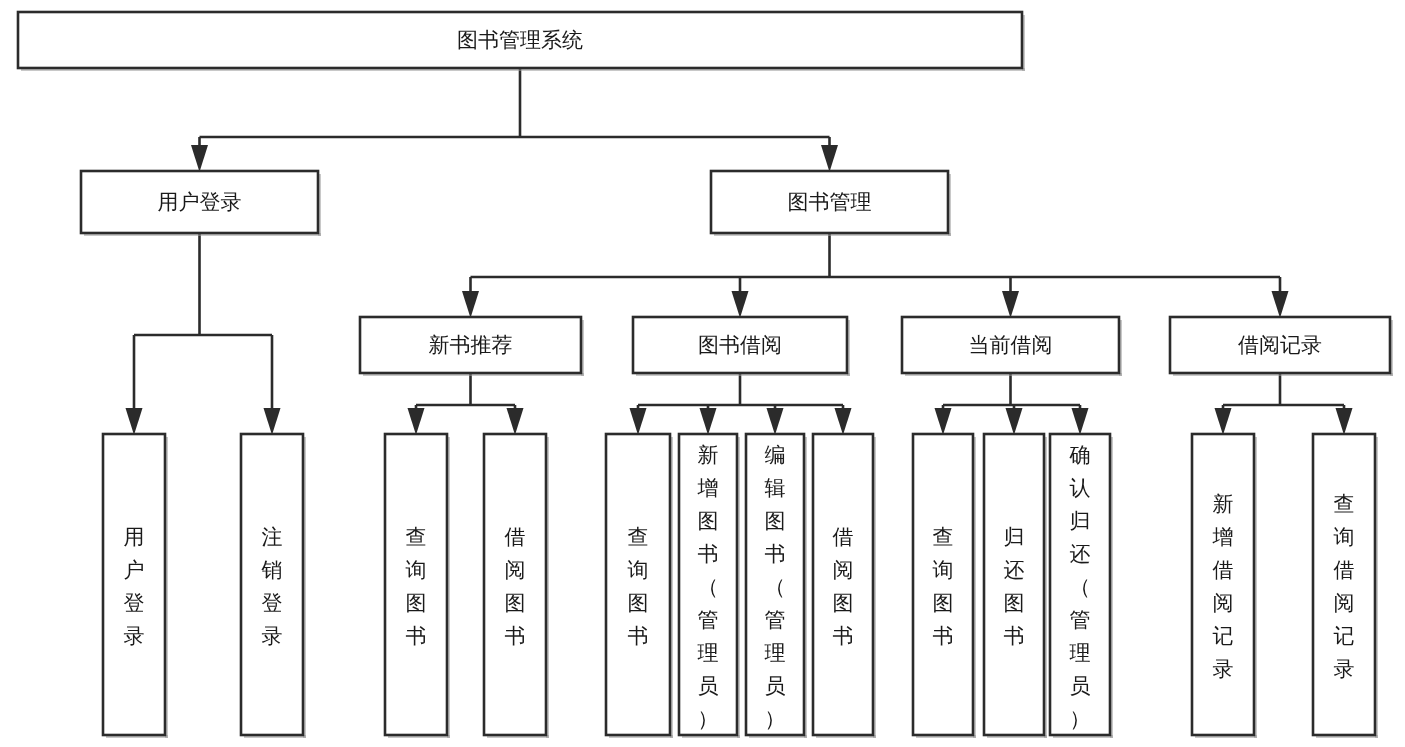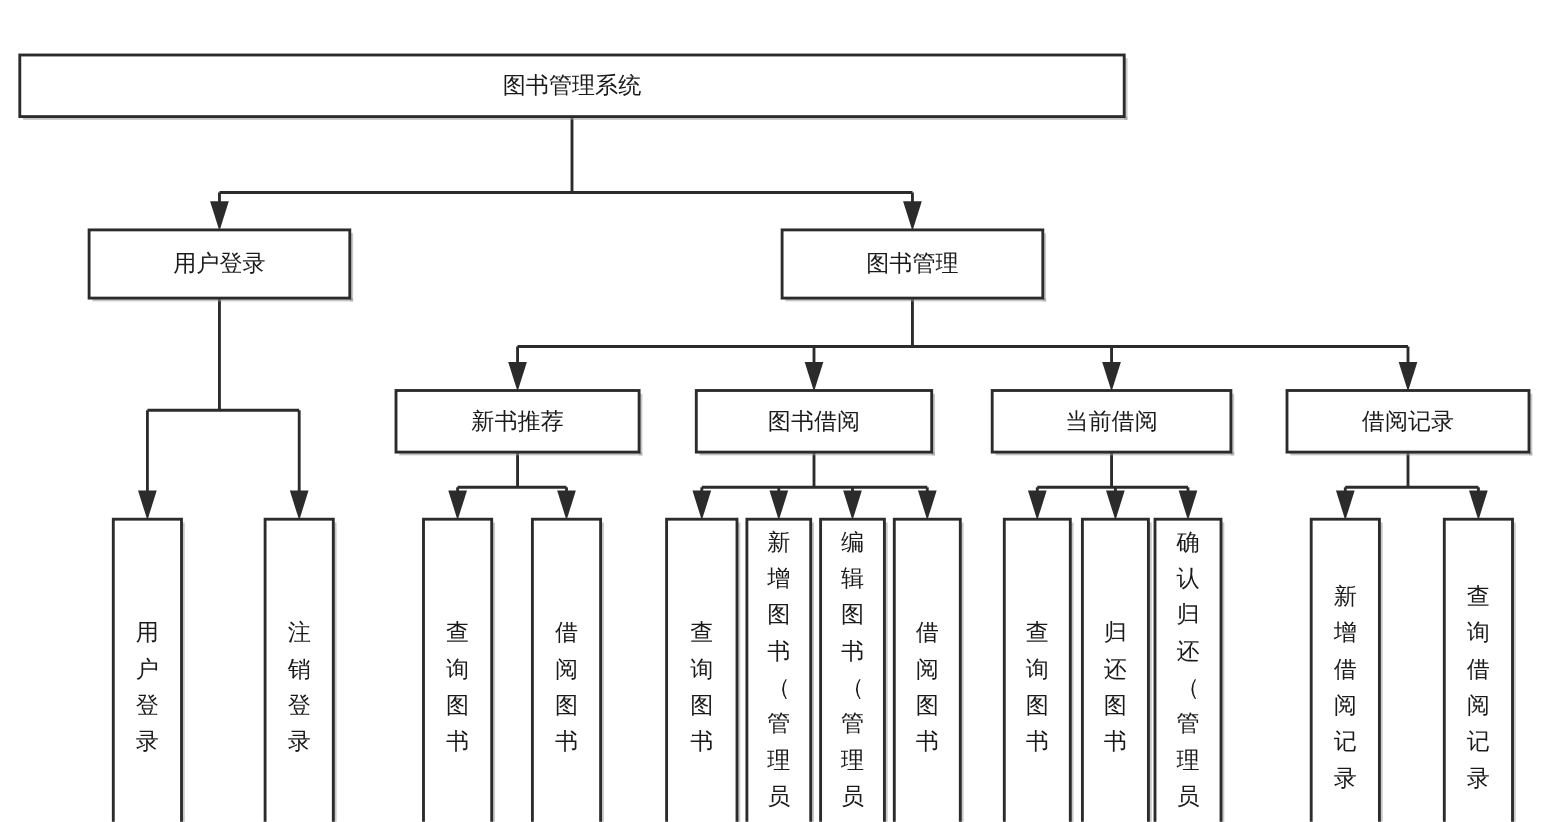--- a/index.html
+++ b/index.html
@@ -12,21 +12,20 @@
     width: 1405px;
     height: 747px;
     overflow: hidden;
     font-family: "DejaVu Sans", "Liberation Sans", sans-serif;
   }
   #diagram-root {
     position: relative;
     width: 1405px;
     height: 605px;
     background: #ffffff;
-    margin-top: 38px;
   }
   svg#tree-svg {
     position: absolute;
     left: 0;
     top: 0;
     width: 1405px;
     height: 747px;
     display: block;
   }
   .node-rect {

